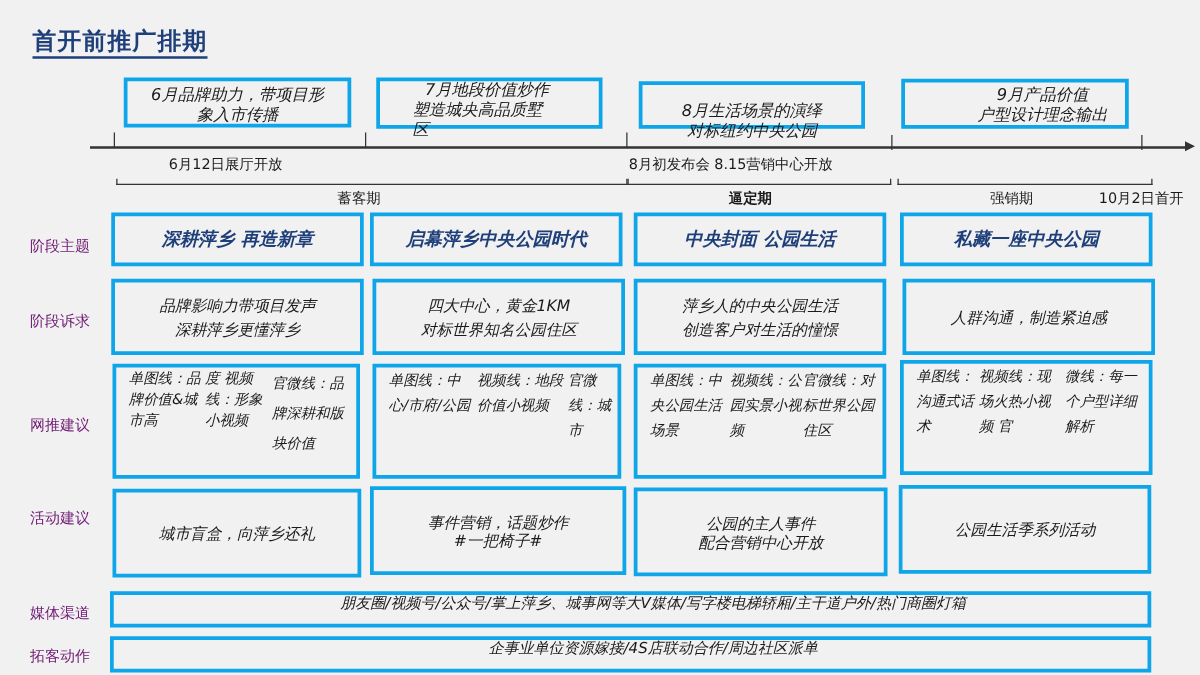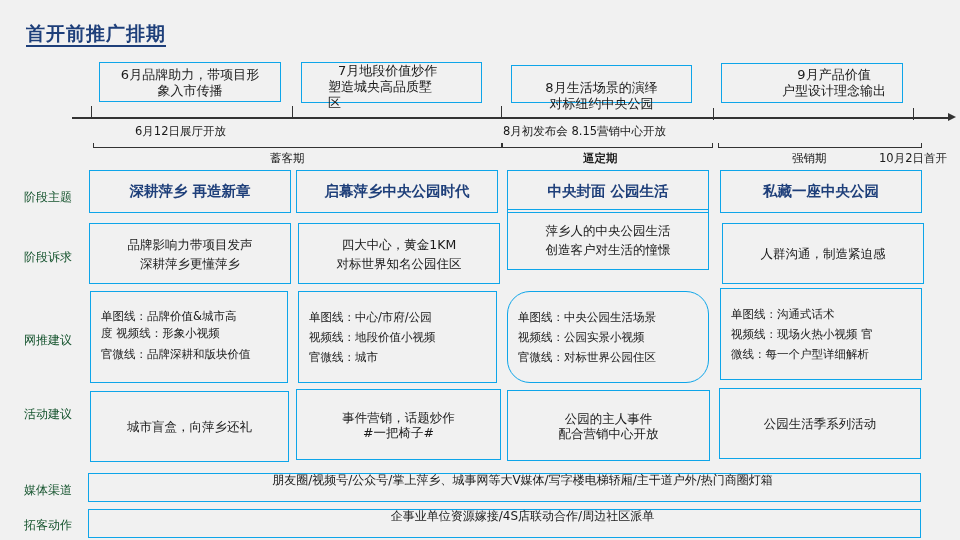--- a/index.html
+++ b/index.html
@@ -5,26 +5,26 @@
   html, body { margin:0; padding:0; }
   body {
     width:960px; height:540px; background:#f1f1f1; position:relative; overflow:hidden;
     font-family:"DejaVu Sans","Liberation Sans",sans-serif; color:#1a1a1a;
   }
   .abs { position:absolute; }
   .title {
     left:26px; top:22px; font-size:19px; font-weight:bold; color:#1e3f7a;
     border-bottom:2px solid #1e3f7a; line-height:22px; padding-bottom:1px; letter-spacing:1px;
   }
-  .box { position:absolute; border:1px solid #0ea5e9; box-sizing:border-box; background:transparent; }
+  .box { position:absolute; border:3px solid #0ea5e9; box-sizing:border-box; background:transparent;font-style:italic; }
   .topbox { font-size:13px; line-height:16px; text-align:center; }
-  .row-label { position:absolute; left:24px; font-size:12px; color:#14532d; }
+  .row-label { position:absolute; left:24px; font-size:12px; color:#701a75; }
   .theme { display:flex; align-items:center; justify-content:center; font-size:14.5px; font-weight:bold; color:#1e3f7a; }
   .plea { display:flex; align-items:center; justify-content:center; text-align:center; font-size:12.5px; line-height:19px; }
-  .net { font-size:11.5px; line-height:20px; padding:0 0 0 10px; display:flex; flex-direction:column; justify-content:center; }
+  .net { font-size:11.5px; line-height:20px; padding:0 0 0 10px; display:flex; justify-content:center; }
   .act { display:flex; align-items:center; justify-content:center; text-align:center; font-size:12.5px; line-height:15px; }
   .wide { font-size:12px; text-align:center; line-height:14px;padding-left:36px; }
   .hline { position:absolute; background:#333; height:1.5px; }
   .vtick { position:absolute; background:#333; width:1px; }
   .tl-text { position:absolute; font-size:11.5px; white-space:nowrap; }
 </style>
 </head>
 <body>
 
 <div class="abs title">首开前推广排期</div>
@@ -83,41 +83,41 @@
       <div>品牌影响力带项目发声</div>
       <div>深耕萍乡更懂萍乡</div>
     </div>
 </div>
 <div class="box plea" style="left:298px;top:223px;width:202px;height:61px;">
   <div>
       <div>四大中心，黄金1KM</div>
       <div>对标世界知名公园住区</div>
     </div>
 </div>
-<div class="box plea" style="left:507px;top:209px;width:202px;height:61px;">
+<div class="box plea" style="left:507px;top:223px;width:202px;height:61px;">
   <div>
       <div>萍乡人的中央公园生活</div>
       <div>创造客户对生活的憧憬</div>
     </div>
 </div>
 <div class="box plea" style="left:722px;top:223px;width:202px;height:61px;">
   <div>人群沟通，制造紧迫感</div>
 </div>
 
 <div class="box net" style="left:90px;top:291px;width:198px;height:92px;">
   <div style="line-height:17px;">单图线：品牌价值&amp;城市高</div>
   <div style="line-height:17px;">度 视频线：形象小视频</div>
   <div style="line-height:24px;">官微线：品牌深耕和版块价值</div>
 </div>
 <div class="box net" style="left:298px;top:291px;width:199px;height:92px;">
   <div>单图线：中心/市府/公园</div>
   <div>视频线：地段价值小视频</div>
   <div>官微线：城市</div>
 </div>
-<div class="box net" style="left:507px;top:291px;width:202px;height:92px;border-radius:23px;">
+<div class="box net" style="left:507px;top:291px;width:202px;height:92px;">
   <div>单图线：中央公园生活场景</div>
   <div>视频线：公园实景小视频</div>
   <div>官微线：对标世界公园住区</div>
 </div>
 <div class="box net" style="left:720px;top:288px;width:202px;height:92px;">
   <div>单图线：沟通式话术</div>
   <div>视频线：现场火热小视频  官</div>
   <div>微线：每一个户型详细解析</div>
 </div>
 

